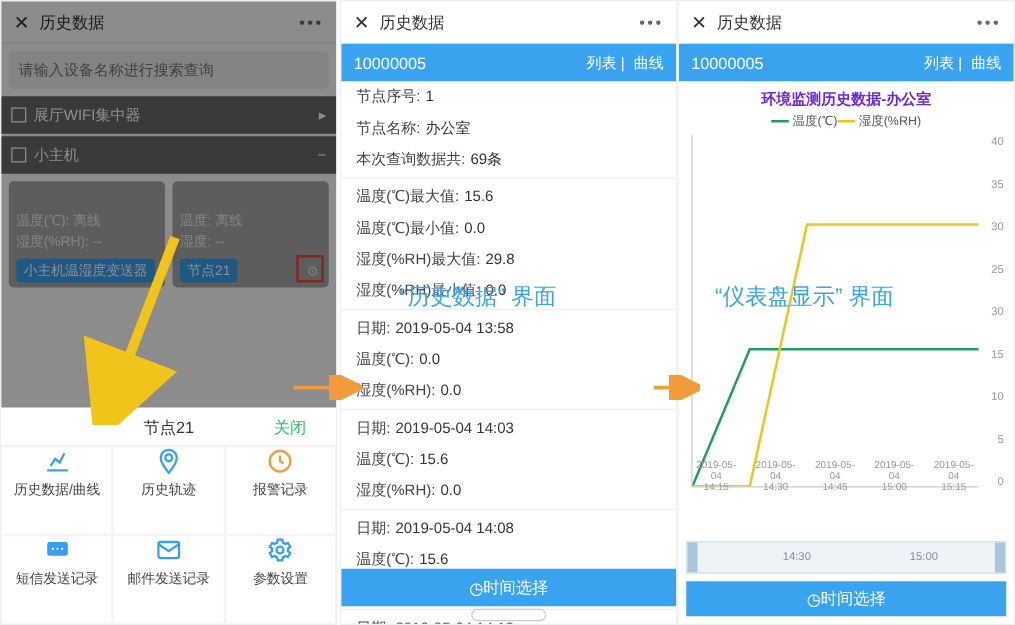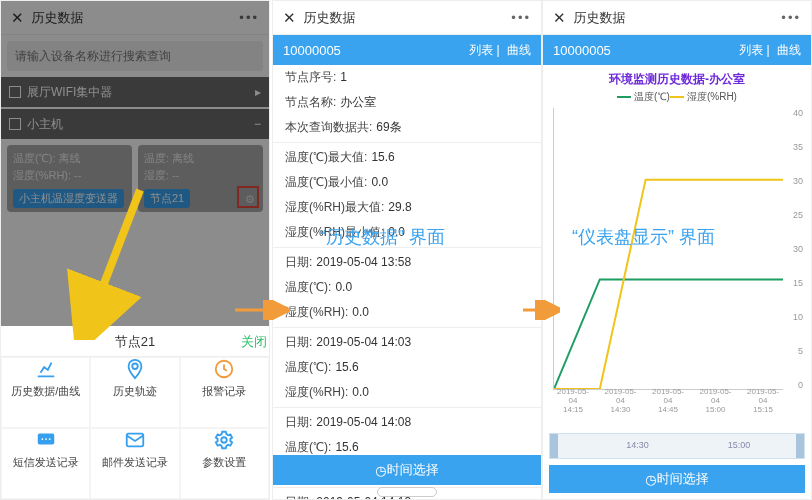--- a/index.html
+++ b/index.html
@@ -10,48 +10,48 @@
   .p3{left:542px}
   .topbar{height:34px;display:flex;align-items:center;padding:0 10px;font-size:13px;border-bottom:1px solid #eee;color:#333}
   .topbar .x{margin-right:8px;font-size:15px;color:#333}
   .topbar .dots{margin-left:auto;letter-spacing:2px;color:#666}
   .mask{position:absolute;left:0;top:0;right:0;height:325px;background:rgba(0,0,0,.45);pointer-events:none}
   .search{margin:6px;height:30px;background:#eee;border-radius:4px;display:flex;align-items:center;padding-left:8px;color:#777;font-size:12px;position:relative;z-index:0}
   .groupbar{margin:0;height:30px;background:#6b6b6b;color:#fff;display:flex;align-items:center;padding:0 8px;font-size:12px}
   .groupbar .sq{width:12px;height:12px;border:1px solid #fff;margin-right:6px}
   .groupbar .arrow{margin-left:auto}
   .cards{display:flex;gap:6px;padding:6px}
-  .card{flex:1;background:#aaa;color:#fff;border-radius:4px;padding:6px 6px 4px 6px;font-size:11px;position:relative}
+  .card{flex:1;background:#aaa;color:#fff;border-radius:4px;padding:24px 6px 4px 6px;font-size:11px;position:relative}
   .card .row{margin-bottom:2px;color:#eee}
   .card .tag{background:#3aa3ef;color:#fff;display:inline-block;padding:2px 6px;border-radius:3px;font-size:11px;margin-top:4px}
   .gear{position:absolute;right:4px;bottom:4px;width:18px;height:18px;display:flex;align-items:center;justify-content:center;color:#ddd}
   .gearbox{position:absolute;right:4px;bottom:4px;width:22px;height:22px;border:2px solid #e74c3c}
   .sheet-title{position:absolute;left:0;right:0;top:326px;height:30px;display:flex;align-items:center;justify-content:center;font-size:13px;color:#333;border-bottom:1px solid #eee;background:#fff}
-  .sheet-title .close{position:absolute;right:2px;color:#2bbd66;font-size:13px}
+  .sheet-title .close{position:absolute;right:24px;color:#2bbd66;font-size:13px}
   .grid{position:absolute;left:0;right:0;top:356px;bottom:0;display:grid;grid-template-columns:repeat(3,1fr);grid-template-rows:repeat(2,1fr);background:#f4f4f4}
   .cell{background:#fff;margin:1px;display:flex;flex-direction:column;align-items:center;justify-content:flex-start;font-size:11px;color:#444}
   .cell .ic{width:22px;height:22px;margin-bottom:4px;color:#36a0ef;display:flex;align-items:center;justify-content:center}
   .cell.orange .ic{color:#f29b3a}
   .bluebar{height:30px;background:#3aa3ef;color:#fff;display:flex;align-items:center;padding:0 10px;font-size:13px}
   .bluebar .tabs{margin-left:auto;font-size:12px}
   .bluebar .tabs span{margin-left:4px}
   .kv{font-size:12px;color:#444;padding:4px 12px}
   .kv .k{color:#444}
   .kv .v{color:#333;margin-left:4px}
   .kv.f{color:#bbb}
   .sep{height:1px;background:#eee;margin:2px 0}
   .timesel{position:absolute;left:0;right:0;bottom:14px;height:30px;background:#3aa3ef;color:#fff;display:flex;align-items:center;justify-content:center;font-size:13px}
   .navpill{position:absolute;left:50%;bottom:2px;transform:translateX(-50%);width:60px;height:10px;border:1px solid #ccc;border-radius:10px}
   .charttitle{text-align:center;font-size:12px;color:#6d28d9;padding:6px 0 2px 0;font-weight:bold}
   .legend{display:flex;justify-content:center;font-size:10px;color:#555;padding-bottom:4px}
   .legend i{display:inline-block;width:14px;height:2px;vertical-align:middle;margin-right:3px}
   .chartbox{position:relative;height:310px;margin:0 6px}
   .axis-y{position:absolute;right:2px;top:0;bottom:28px;width:18px;display:flex;flex-direction:column;justify-content:space-between;font-size:9px;color:#999;text-align:right}
   .plot{position:absolute;left:4px;right:22px;top:0;bottom:28px;border-left:1px solid #ccc;border-bottom:1px solid #ccc}
-  .xlabels{position:absolute;left:4px;right:22px;bottom:4px;display:flex;justify-content:space-between;font-size:8px;color:#999}
+  .xlabels{position:absolute;left:4px;right:22px;bottom:24px;display:flex;justify-content:space-between;font-size:8px;color:#999}
   .slider{position:absolute;left:6px;right:6px;bottom:40px;height:26px;background:#eef3f8;border:1px solid #cfe0ef}
   .slider .tick{position:absolute;top:6px;font-size:9px;color:#88a}
   .slider .handle{position:absolute;top:0;bottom:0;width:8px;background:#a9c4dd}
   .timesel2{position:absolute;left:6px;right:6px;bottom:6px;height:28px;background:#3aa3ef;color:#fff;display:flex;align-items:center;justify-content:center;font-size:13px}
   .arrow-svg{position:absolute;pointer-events:none}
   .caption{position:absolute;font-size:18px;color:#3aa3ef;font-weight:500;white-space:nowrap}
 </style>
 </head>
 <body>
 

